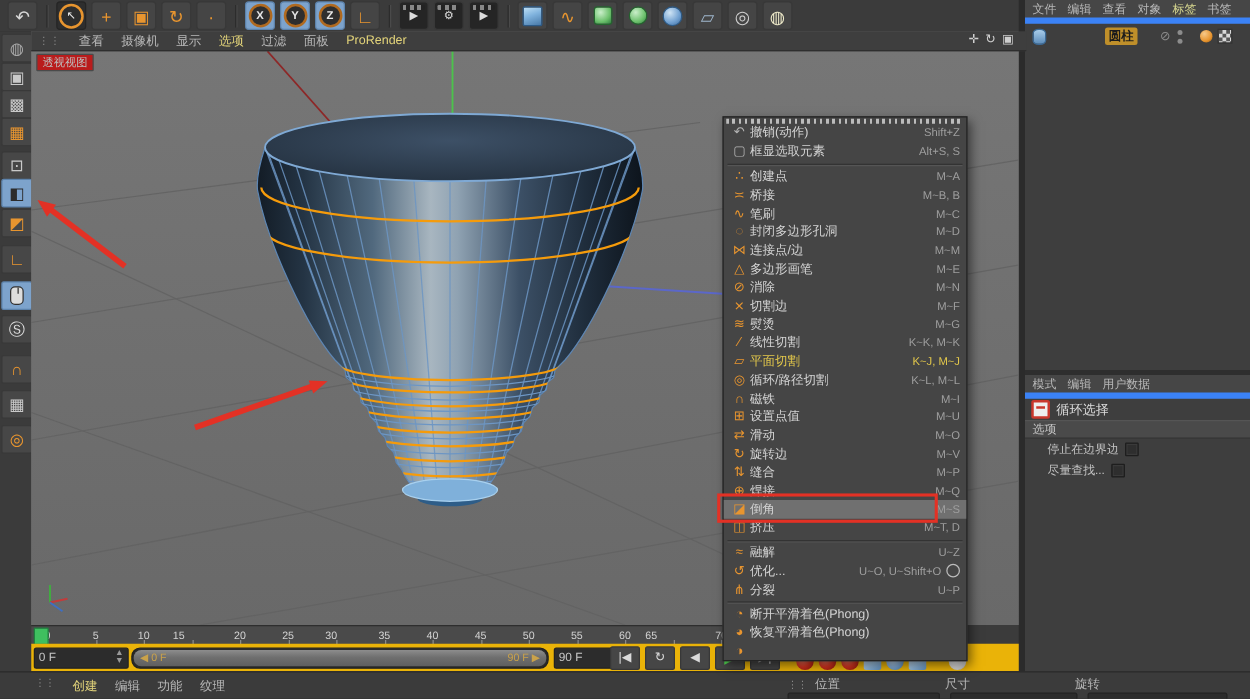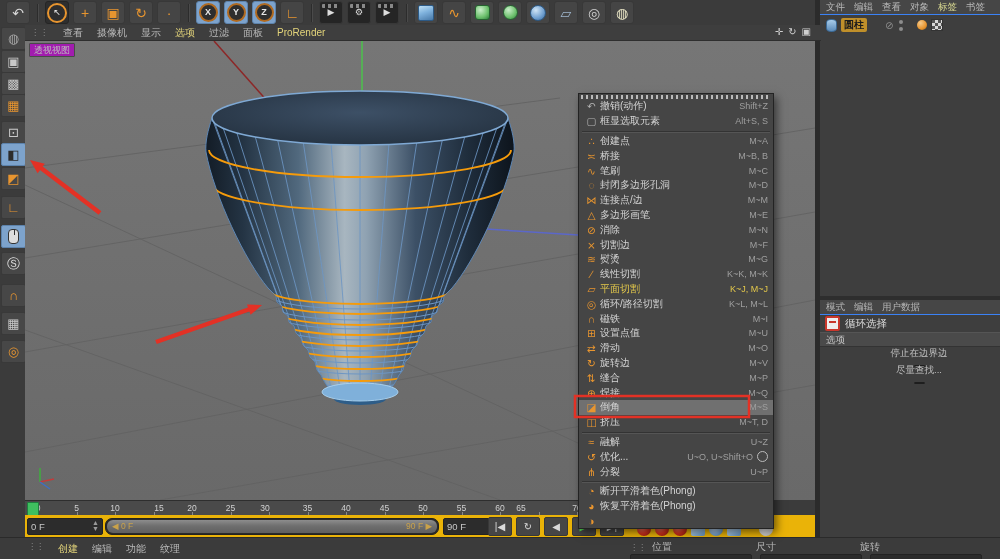--- a/index.html
+++ b/index.html
@@ -34,21 +34,21 @@
   .mouseic{width:9px;height:13px;border:1.5px solid #333;border-radius:4px;background:#ddd;position:relative;}
   .mouseic::before{content:"";position:absolute;left:50%;top:0;width:1px;height:5px;background:#333;}
   
   #viewport{position:absolute;left:25px;top:25px;width:790px;height:475px;background:#707070;}
   #vp-menu{position:absolute;left:0;top:0;width:100%;height:15px;background:#3e3e3e;
     border-bottom:1px solid #2e2e2e;display:flex;align-items:center;gap:14px;padding-left:6px;
     font-size:10px;color:#b8b8b8;z-index:3;}
   #vp-menu .gridic{color:#8a8a8a;font-size:8px;letter-spacing:1px;}
   #vp-menu .mi.active{color:#e3d47a;}
   #vp-nav{position:absolute;right:4px;top:1px;display:flex;gap:5px;font-size:10px;color:#cfcfcf;z-index:4;}
-  #vp-label{position:absolute;left:4px;top:18px;background:#a21caf;border:1px solid #4a4a4a;
+  #vp-label{position:absolute;left:4px;top:18px;background:#b91c1c;border:1px solid #4a4a4a;
     color:#bdbdbd;font-size:9px;padding:0 4px;line-height:12px;z-index:3;border-radius:1px;}
   #scene{position:absolute;left:0;top:15px;z-index:1;}
   
   #ruler{position:absolute;left:25px;top:500px;width:747px;height:15px;background:#4a4a4a;
     border-top:1px solid #2e2e2e;border-bottom:1px solid #303030;z-index:2;}
   .rtick{position:absolute;top:2px;font-size:8.5px;color:#d2d2d2;transform:translateX(-50%);}
   .rtickmark{position:absolute;bottom:0;width:1px;height:4px;background:#8a8a8a;}
   #playhead{position:absolute;left:2px;top:1px;width:10px;height:12px;background:#3fbf5f;
     border:1px solid #1f7f3f;border-radius:1px;z-index:3;}
   #controls{position:absolute;left:25px;top:515px;width:790px;height:22px;background:#eab308;z-index:2;
@@ -80,42 +80,42 @@
   .mthumb.blue{background:radial-gradient(circle at 35% 30%,#dceaf6,#7fa9d4 60%,#41729f);}
   .mthumb.white{background:radial-gradient(circle at 35% 30%,#ffffff,#cfcfcf 70%,#909090);}
   .mthumb.dots{background:none;border-radius:0;color:#ddd;font-size:10px;width:auto;}
   #coord-mgr{position:absolute;left:630px;top:2px;display:flex;align-items:center;gap:4px;font-size:10px;color:#b8b8b8;}
   #coord-mgr .gridic{color:#8a8a8a;font-size:8px;margin-right:2px;}
   #coord-mgr .chead{width:100px;}
   .cfield{position:absolute;top:16px;height:8px;background:#2c2c2c;border:1px solid #232323;border-radius:2px;}
   
   #splitter{position:absolute;left:815px;top:0;width:5px;height:559px;background:#2b2b2b;}
   #right-panel{position:absolute;left:820px;top:0;width:180px;height:537px;background:#3e3e3e;}
-  .rp-menu{height:14px;background:#464646;border-bottom:1px solid #3b82f6;display:flex;gap:9px;
+  .rp-menu{height:14px;background:#464646;border-bottom:5px solid #3b82f6;display:flex;gap:9px;
     align-items:center;padding-left:6px;font-size:9.5px;color:#b8b8b8;}
   .rp-menu .hl{color:#d8d890;}
   #om-row{display:flex;align-items:center;gap:4px;height:16px;padding-left:6px;margin-top:2px;}
   .cylic{width:9px;height:11px;border-radius:45%/28%;background:linear-gradient(180deg,#a9cdea,#5c8cba);
     border:1px solid #3c6a96;}
-  #om-name{background:#bf8f2a;color:#1c1c1c;font-size:10px;padding:0 3px;border-radius:2px;font-weight:bold;}
+  #om-name{background:#bf8f2a;color:#1c1c1c;font-size:10px;padding:0 3px;border-radius:2px;font-weight:bold;margin-left:43px;}
   #om-state{margin-left:14px;color:#8c8c8c;font-size:10px;}
   .vdots{display:flex;flex-direction:column;gap:3px;margin-left:2px;}
   .vdots i{width:4px;height:4px;border-radius:50%;background:#8c8c8c;}
   #om-tags{margin-left:10px;display:flex;gap:4px;align-items:center;}
   .phongtag{width:10px;height:10px;border-radius:50%;background:radial-gradient(circle at 35% 30%,#f6c98a,#e8952f 60%,#9a5a10);}
   .seltag{width:10px;height:10px;background:repeating-conic-gradient(#d8d8d8 0 25%,#555 0 50%);
     background-size:6px 6px;border:1px solid #333;}
   #am{position:absolute;left:0;top:300px;width:180px;}
   #am-split{position:absolute;left:0;top:296px;width:180px;height:4px;background:#2e2e2e;}
   #am-titlerow{display:flex;align-items:center;gap:5px;height:17px;padding-left:5px;color:#dcdcdc;font-size:10.5px;}
   .loopic{width:11px;height:11px;border:2px solid #c9372c;border-radius:2px;position:relative;background:#eee;}
   .loopic::after{content:"";position:absolute;left:2px;top:3px;width:7px;height:2px;background:#c9372c;}
   #am-section{height:13px;background:#4a4a4a;border-top:1px solid #555;border-bottom:1px solid #333;
     color:#c8c8c8;font-size:9.5px;padding-left:6px;line-height:13px;}
-  .am-opt{display:flex;align-items:center;gap:5px;height:17px;padding-left:18px;font-size:9.5px;color:#c4c4c4;flex-direction:column;}
+  .am-opt{display:flex;align-items:center;gap:5px;height:17px;padding-left:18px;font-size:9.5px;color:#c4c4c4;}
   .chk{width:9px;height:9px;background:#2e2e2e;border:1px solid #1e1e1e;box-shadow:inset 0 0 0 1px #3a3a3a;border-radius:1px;}
   
   #ctx{position:absolute;left:578px;top:93px;width:194px;background:#454545;border:1px solid #232323;
     box-shadow:3px 4px 8px rgba(0,0,0,.5);z-index:50;}
   #ctx-strip{height:4px;margin:1px 2px 0 2px;
     background:repeating-linear-gradient(90deg,#bbb 0 2px,#454545 2px 5px);}
   .cm-row{display:flex;align-items:center;height:14.8px;padding:0 5px 0 4px;}
   .cm-row.hl{background:#707070;}
   .cm-ico{width:17px;font-size:10.5px;color:#e8952f;flex:none;text-align:center;}
   .cm-ico.dim{color:#b5b5b5;}
@@ -323,21 +323,21 @@
   </div>
 
   <div id="ruler">
     <div id="playhead"></div>
   <div class="rtick" style="left: 13px;">0</div>
       <div class="rtickmark" style="left: 13px;"></div>
       <div class="rtick" style="left: 51.5px;">5</div>
       <div class="rtickmark" style="left: 51.5px;"></div>
       <div class="rtick" style="left: 90px;">10</div>
       <div class="rtickmark" style="left: 90px;"></div>
-      <div class="rtick" style="left: 134px;">15</div>
+      <div class="rtick" style="left: 118px;">15</div>
       <div class="rtickmark" style="left: 128.5px;"></div>
       <div class="rtick" style="left: 167px;">20</div>
       <div class="rtickmark" style="left: 167px;"></div>
       <div class="rtick" style="left: 205.5px;">25</div>
       <div class="rtickmark" style="left: 205.5px;"></div>
       <div class="rtick" style="left: 240px;">30</div>
       <div class="rtickmark" style="left: 244px;"></div>
       <div class="rtick" style="left: 282.5px;">35</div>
       <div class="rtickmark" style="left: 282.5px;"></div>
       <div class="rtick" style="left: 321px;">40</div>

